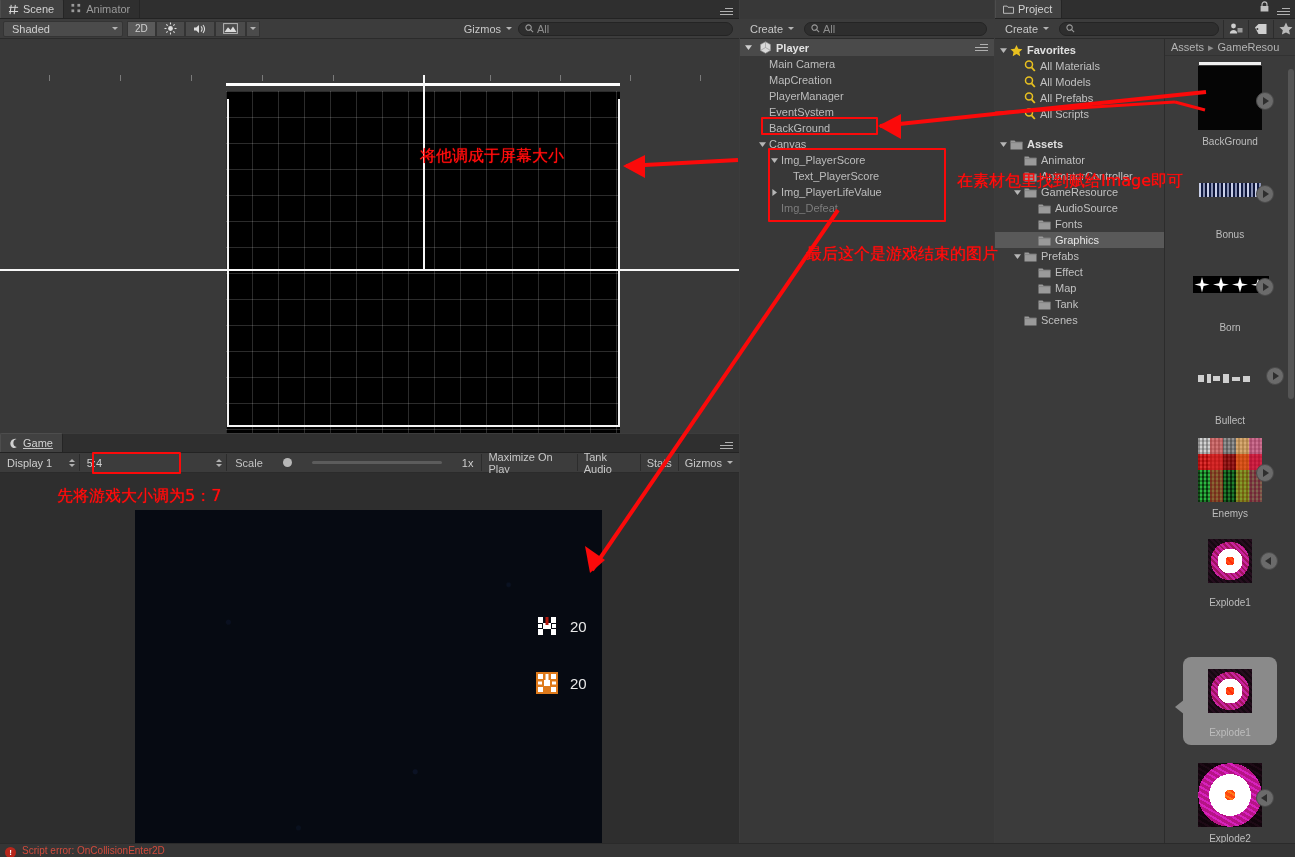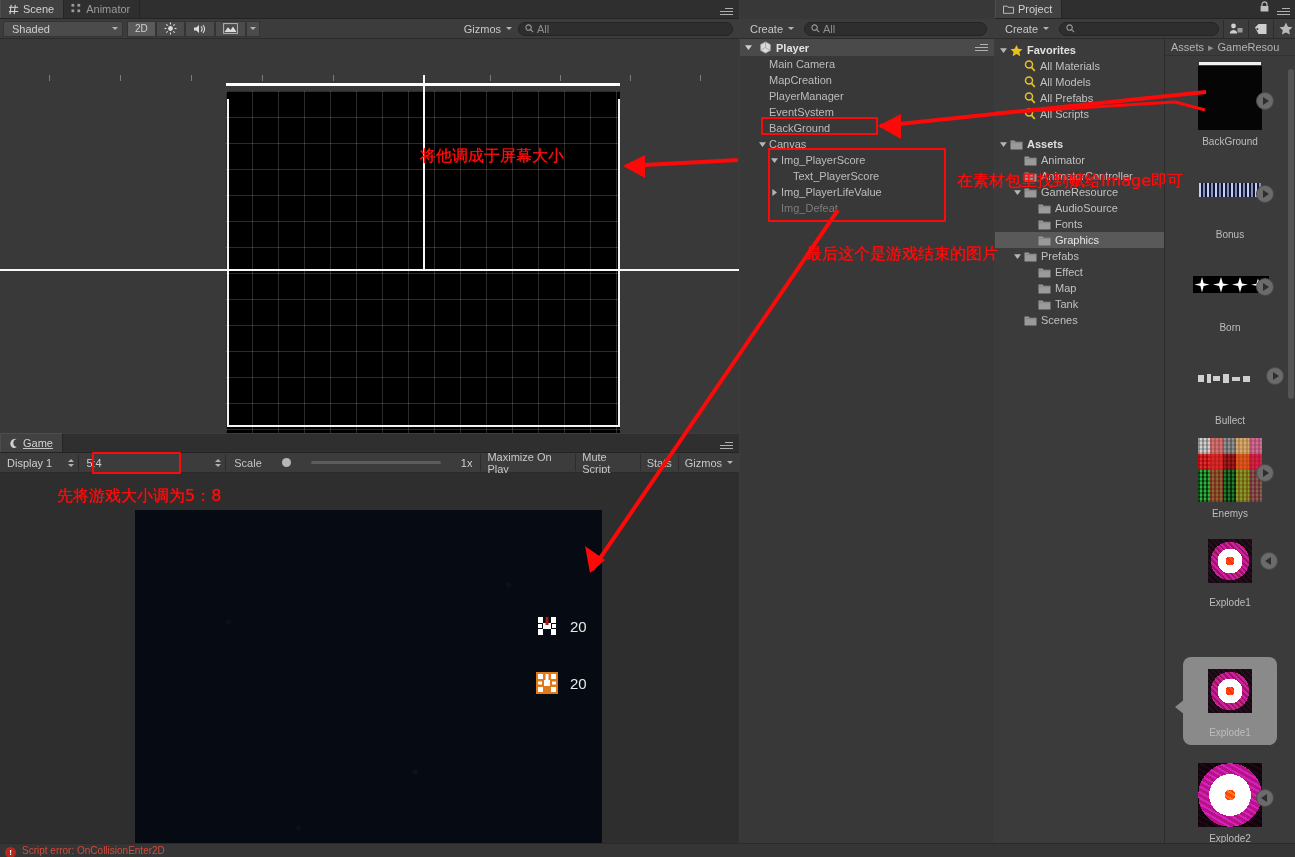--- a/index.html
+++ b/index.html
@@ -303,21 +303,21 @@
       <div style="display:flex;align-items:center;gap:20px;padding:0 8px;border-right:1px solid #2c2c2c;height:17px;">
         <span>Scale</span>
         <span class="slider-knob"></span>
         <span class="slider-track" style="width:130px"></span>
         <span style="color:#cfcfcf">1x</span>
       </div>
       <div class="tb-plain" style="border-right:1px solid #2c2c2c;height:17px">
           <span>Maximize On Play</span>
         </div>
       <div class="tb-plain" style="border-right:1px solid #2c2c2c;height:17px">
-          <span>Mute Script</span>
+          <span>Tank Audio</span>
         </div>
       <div class="tb-plain" style="border-right:1px solid #2c2c2c;height:17px">
           <span>Stats</span>
         </div>
       <div class="tb-plain" style="gap:5px;height:17px">
         <span>Gizmos</span>
         <span class="caret"></span>
       </div>
     </div>
 
@@ -824,15 +824,15 @@
 
     <g>
       <path d="M995,113 L1175,102" stroke="#fb0a0a" stroke-width="3" fill="none"></path>
       <path d="M1175,102 L1205,110" stroke="#fb0a0a" stroke-width="3" fill="none"></path>
     </g>
   </svg>
 
   <div class="anno" style="left:420px; top:146px;">将他调成于屏幕大小</div>
   <div class="anno" style="left:957px; top:171px;">在素材包里找到赋给Image即可</div>
   <div class="anno" style="left:806px; top:244px;">最后这个是游戏结束的图片</div>
-  <div class="anno" style="left:57px; top:486px;">先将游戏大小调为5：8</div>
+  <div class="anno" style="left:57px; top:486px;">先将游戏大小调为5：7</div>
 
 </div>
 
 </body></html>

